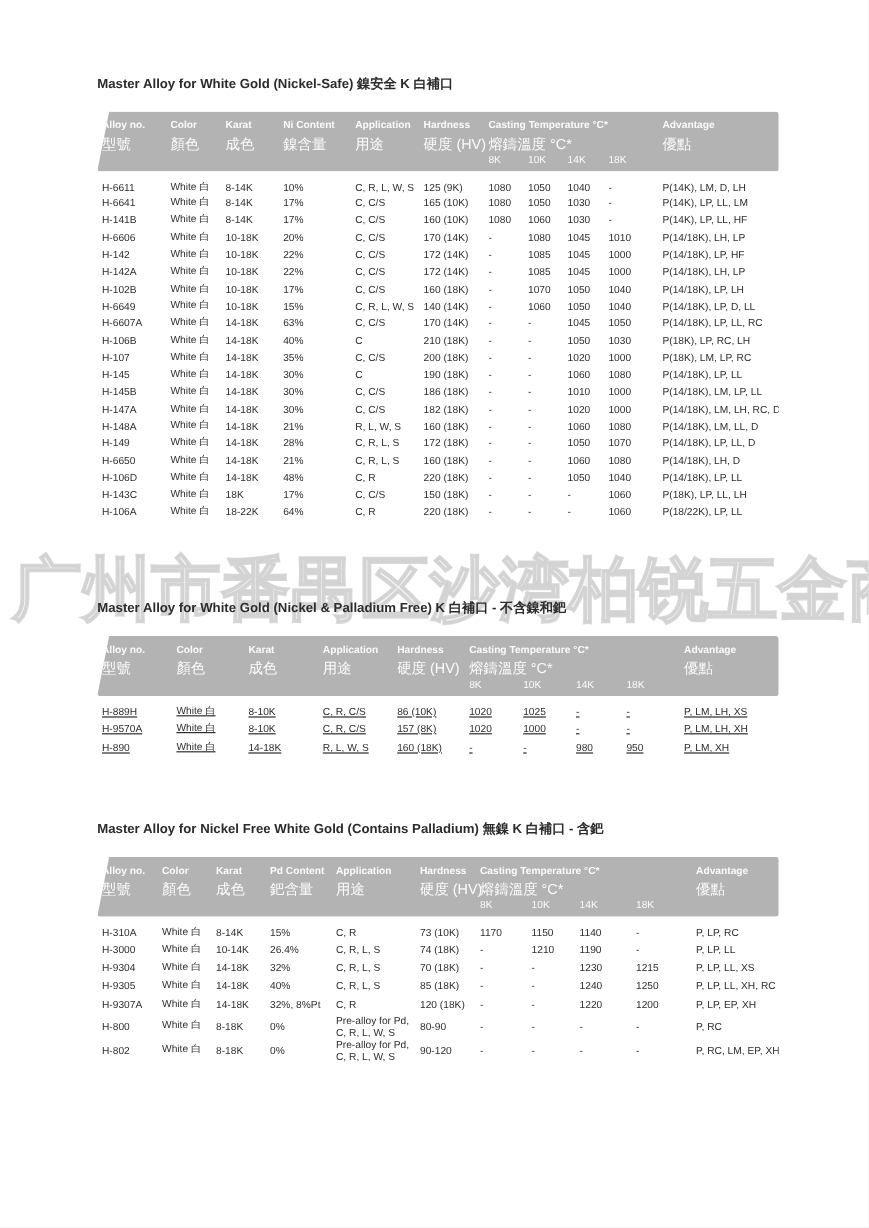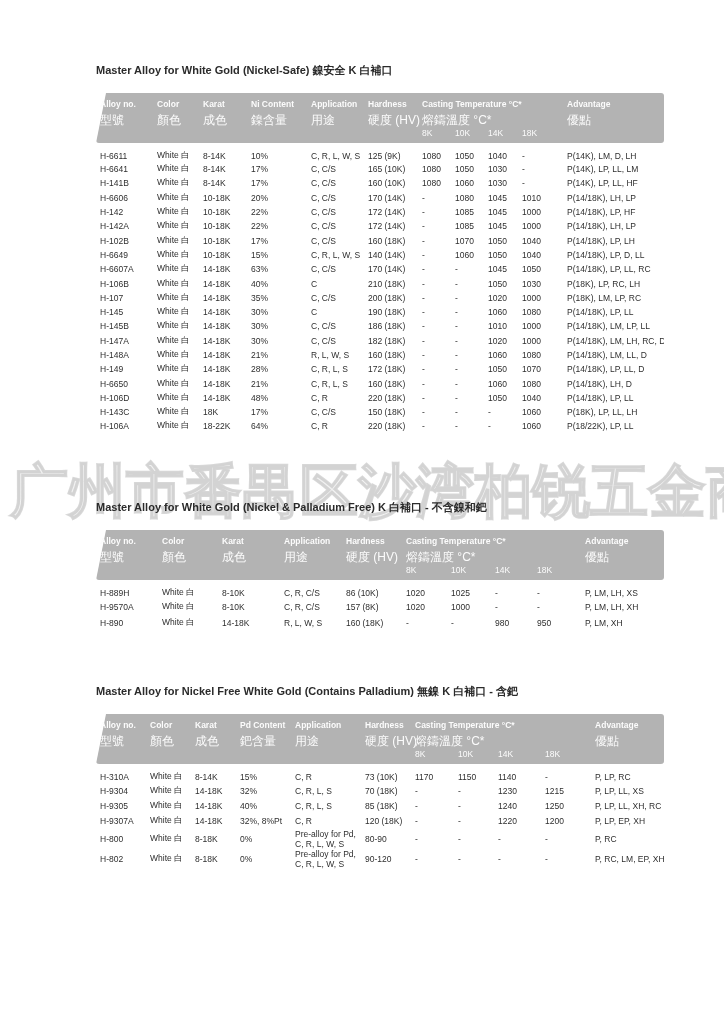--- a/index.html
+++ b/index.html
@@ -12,21 +12,21 @@
   }
   .watermark {
     position:absolute; left:10px; top:460px; z-index:0;
     font-size:58px; line-height:1.1; white-space:nowrap;
     font-family:"DejaVu Sans",sans-serif; font-weight:700;
     color:rgba(212,212,212,0.30);
     -webkit-text-stroke:1.5px rgba(186,186,186,0.55);
     letter-spacing:0px;
     user-select:none;
   }
-  .tbl-block { position:absolute; left:96px; width:568px; z-index:1; }
+  .tbl-block { position:absolute; left:81px; width:568px; z-index:1; }
   .tbl-title {
     font-size:11px; font-weight:700; color:#2b2b2b;
     line-height:14px; margin-bottom:16px; white-space:nowrap;
   }
   .tbl-wrap { position:relative; width:568px; }
   .hdr-bg {
     position:absolute; top:0; left:0; width:568px; height:50px;
     background:#b3b3b3; border-radius:3px;
     clip-path:polygon(10px 0%, 100% 0%, 100% 100%, 0% 100%);
   }
@@ -41,21 +41,21 @@
   .h-en { font-size:8.5px; font-weight:700; color:#fcfcfc; padding-left:4px; white-space:nowrap; }
   .h-zh { font-size:12px;   color:#fcfcfc; padding-left:4px; margin-top:2.5px; white-space:nowrap; }
   .h-sub { position:absolute; left:0; bottom:5px; display:flex; }
   .h-sub span { font-size:8.5px; font-weight:400; color:#fcfcfc; padding-left:4px; display:inline-block; }
   tbody td {
     font-size:8.5px; color:#2e2e2e; padding:0 0 0 4px;
     vertical-align:middle; white-space:nowrap; overflow:hidden;
   }
   tbody tr:first-child td { padding-top:7px; }
   .t1 tbody td { height:14.3px; }
-  .t2 tbody td { height:16px; }
+  .t2 tbody td { height:16px;text-decoration:underline; }
   .t3 tbody td { height:15.4px; }
   td .cl { line-height:10px; }
 </style>
 </head>
 <body>
 
 <div class="page">
 
   <div class="watermark">广州市番禺区沙湾柏锐五金商行</div>
 
@@ -550,20 +550,33 @@
               <td>15%</td>
               <td>C, R</td>
               <td>73 (10K)</td>
               <td>1170</td>
               <td>1150</td>
               <td>1140</td>
               <td>-</td>
               <td>P, LP, RC</td>
             </tr>
             <tr>
+              <td>H-3000</td>
+              <td>White 白</td>
+              <td>10-14K</td>
+              <td>26.4%</td>
+              <td>C, R, L, S</td>
+              <td>74 (18K)</td>
+              <td>-</td>
+              <td>1210</td>
+              <td>1190</td>
+              <td>-</td>
+              <td>P, LP, LL</td>
+            </tr>
+            <tr>
               <td>H-9304</td>
               <td>White 白</td>
               <td>14-18K</td>
               <td>32%</td>
               <td>C, R, L, S</td>
               <td>70 (18K)</td>
               <td>-</td>
               <td>-</td>
               <td>1230</td>
               <td>1215</td>

